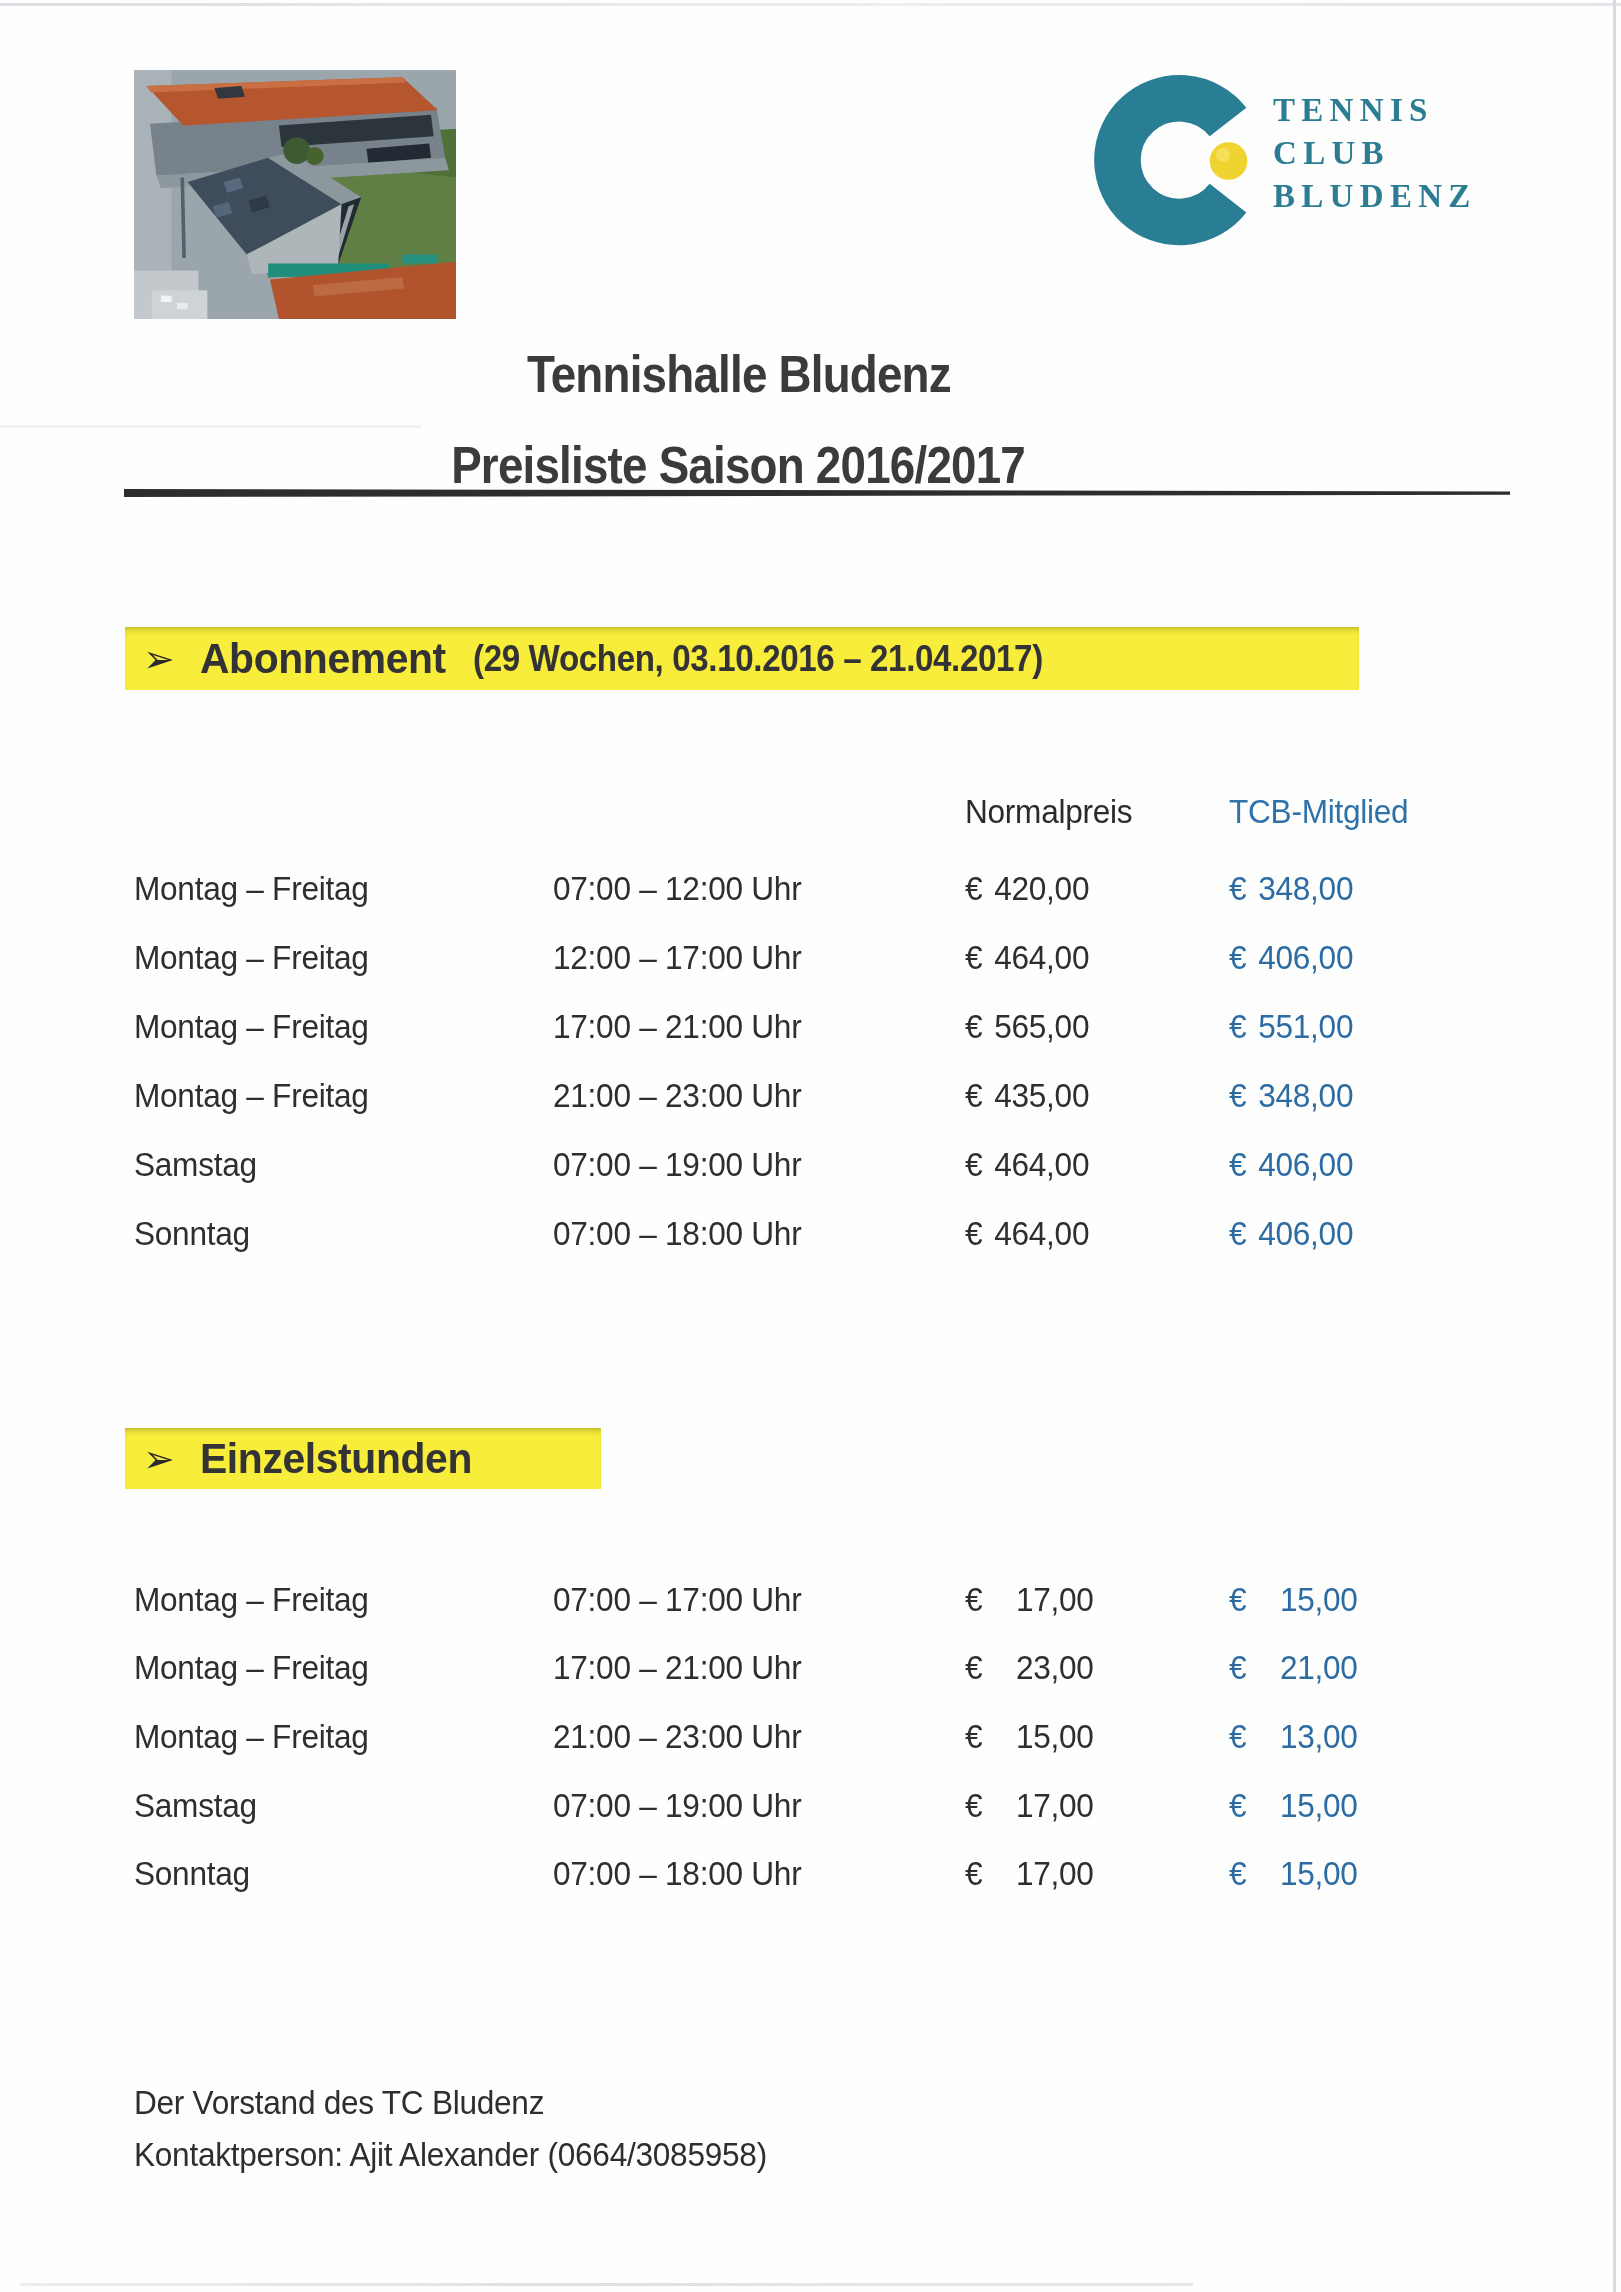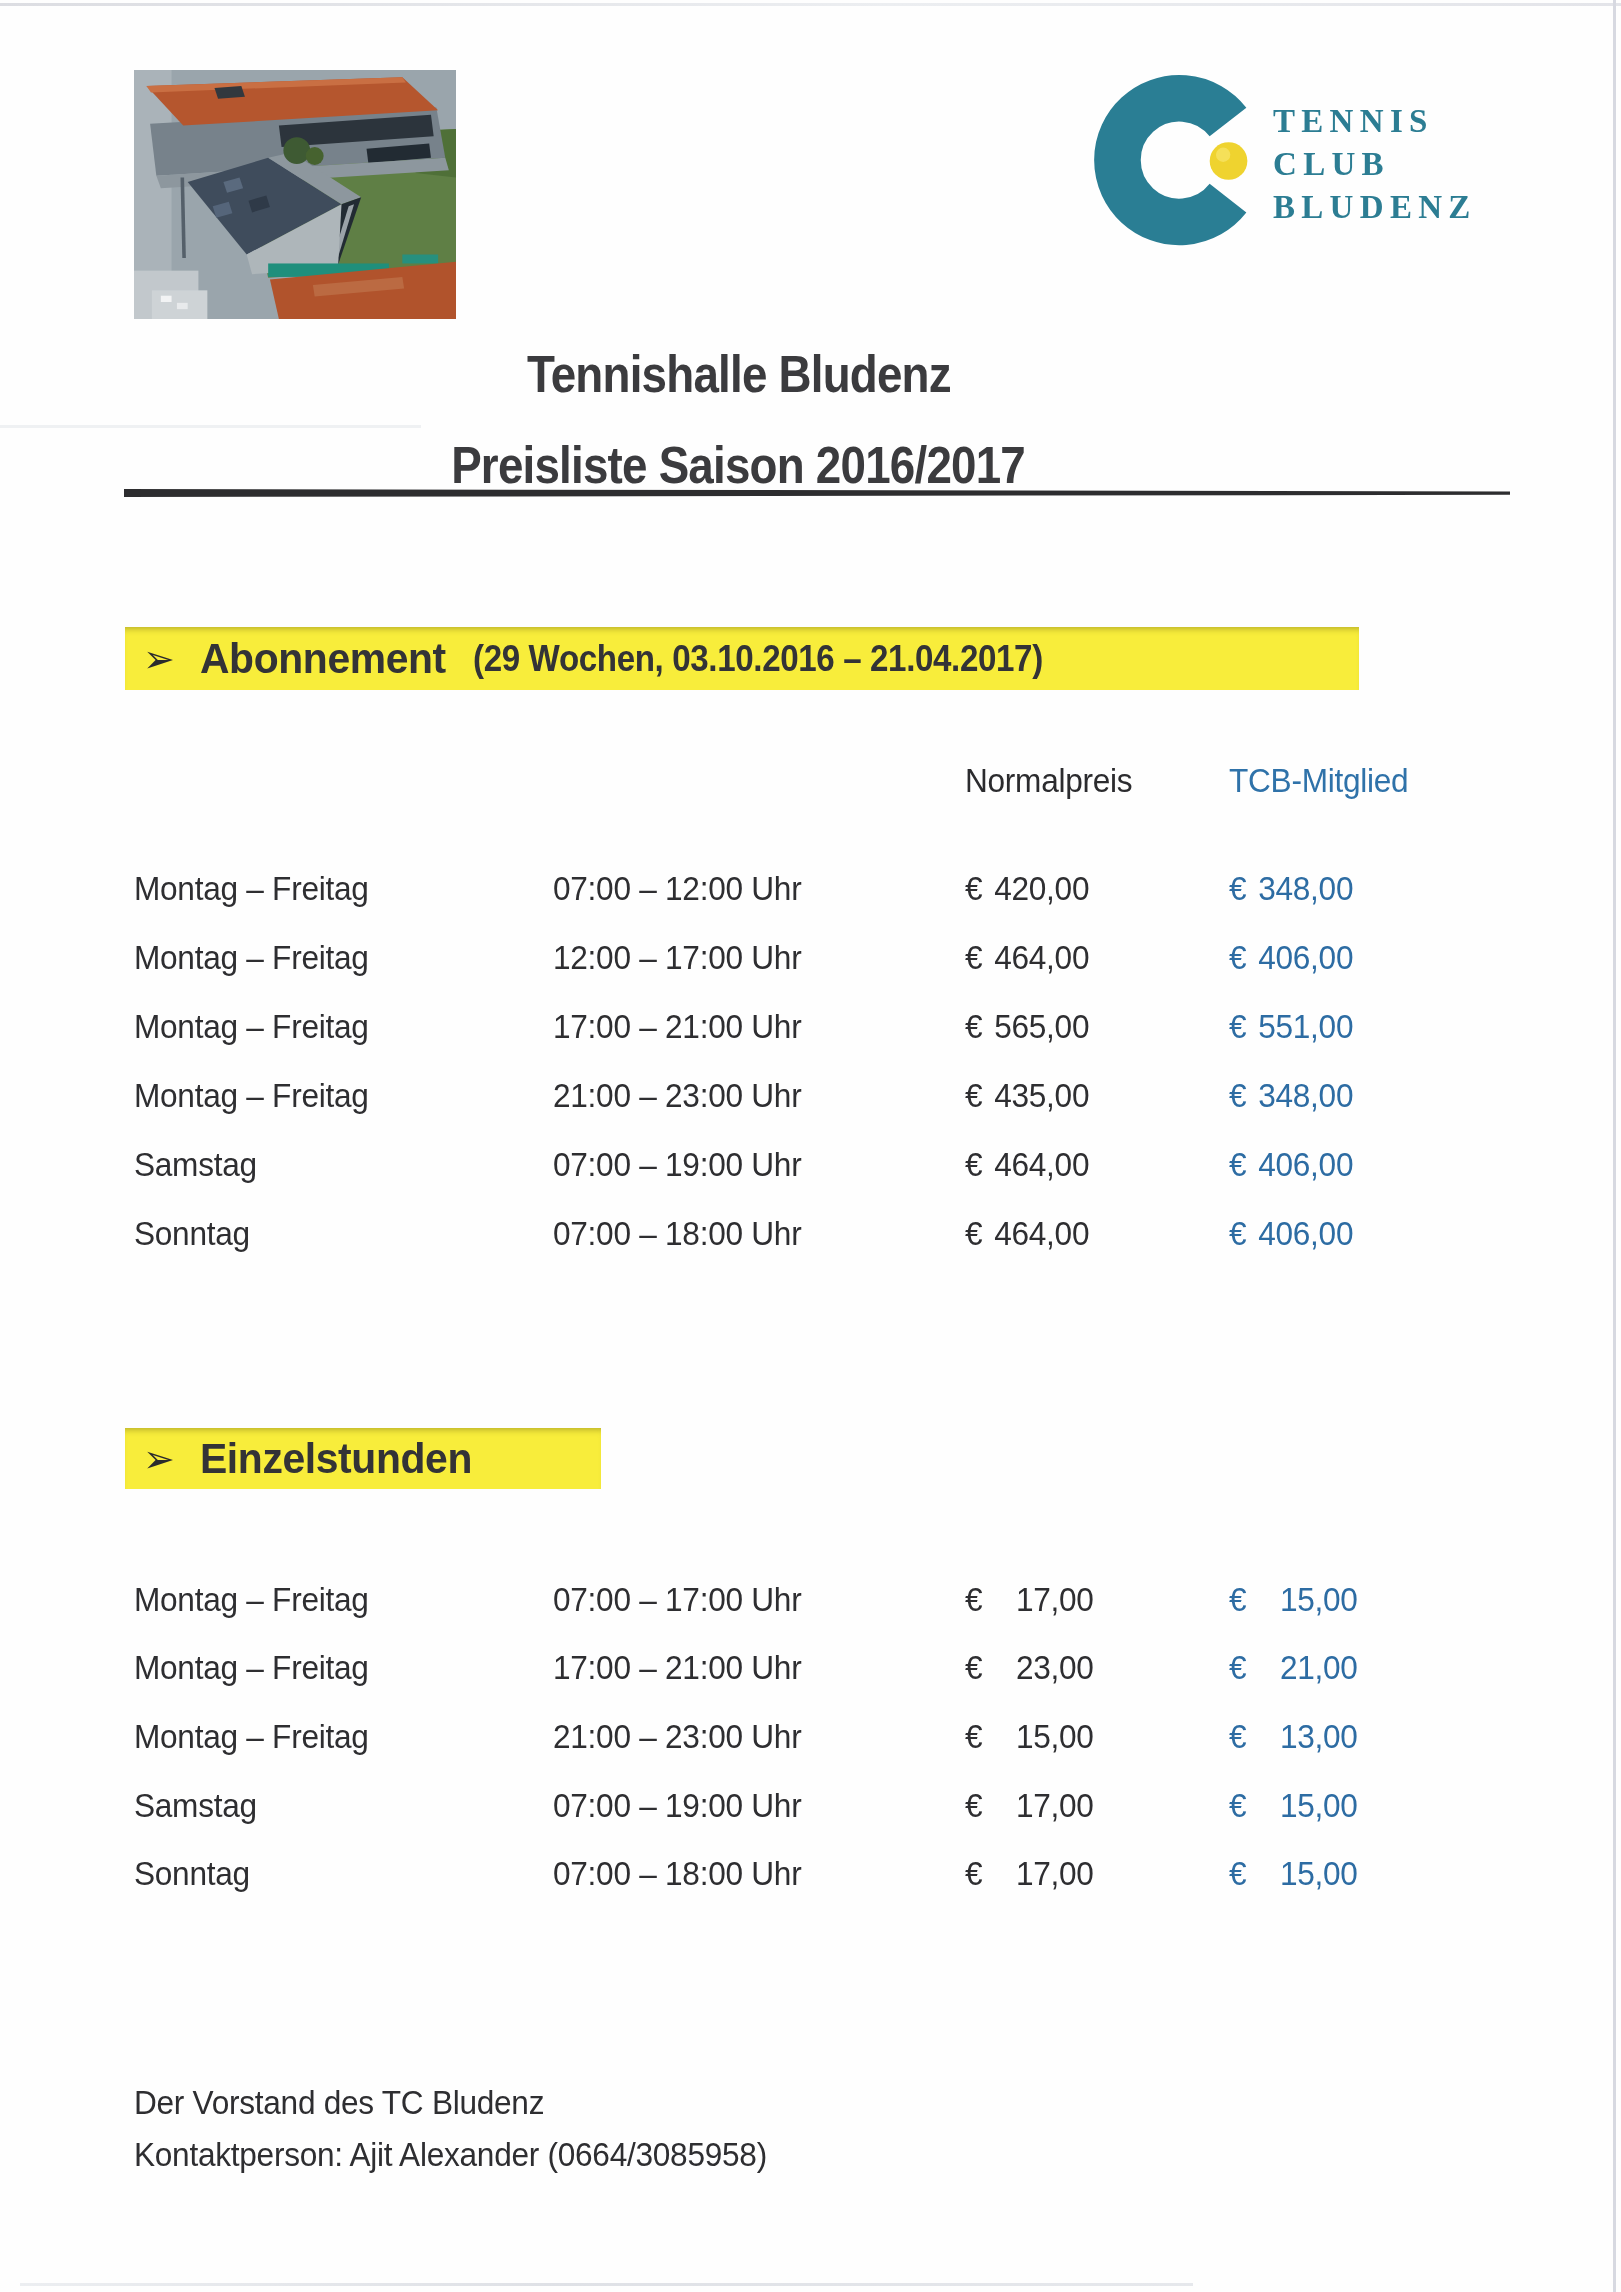--- a/index.html
+++ b/index.html
@@ -13,21 +13,21 @@
   .scan-bottom{position:absolute;left:19.7px;top:2283px;width:1173px;height:2.7px;background:linear-gradient(90deg,#eceef1,#dfe1e6 45%,#e6e8ec);}
   .scan-streak{position:absolute;left:0;top:425px;width:421px;height:2.7px;background:#eff1f3;}
 
   
   .photo{position:absolute;left:134px;top:70px;width:322px;height:249px;}
   .photo svg{display:block;width:100%;height:100%;}
 
   
   .logo{position:absolute;left:1094px;top:66px;width:430px;height:193px;}
   .logo-mark{position:absolute;left:0;top:0;width:166px;height:190px;}
-  .logo-text{position:absolute;left:179px;top:34px;font-family:"Liberation Serif", serif;font-weight:bold;
+  .logo-text{position:absolute;left:179px;top:23px;font-family:"Liberation Serif", serif;font-weight:bold;
     font-size:33px;letter-spacing:6.3px;color:#2c7d93;line-height:43px;}
 
   
   .title-wrap{position:absolute;left:125px;top:346px;width:1227px;text-align:center;
     font-weight:bold;font-size:52px;color:#3b3b3e;line-height:56px;text-decoration:underline;}
   .title-wrap .t2{margin-top:35px;}
   .cond-c{display:inline-block;transform:scaleX(0.88);transform-origin:center;letter-spacing:-0.9px;}
   .title-rule{position:absolute;left:124px;top:489px;width:1386px;height:8px;background:#2d2d2f;
     clip-path:polygon(0 0,100% 30%,100% 72%,0 100%);}
 
@@ -37,21 +37,21 @@
     box-shadow:inset 0 6.3px 6.3px -4.5px rgba(100,95,20,0.45);}
   .sec1-head{top:627px;height:63px;width:1234px;}
   .sec2-head{top:1428px;height:61px;width:476px;}
   .bullet{font-family:"DejaVu Sans", sans-serif;font-size:38px;color:#2b2b2d;margin-right:25px;line-height:1;}
   .head-title{font-size:43px;font-weight:bold;color:#333336;display:inline-block;
     transform:scaleX(0.95);transform-origin:left;letter-spacing:-0.4px;white-space:pre;}
   .head-detail{font-size:36px;font-weight:bold;color:#333336;margin-left:14.3px;display:inline-block;
     transform:scaleX(0.92);transform-origin:left;letter-spacing:-0.4px;white-space:pre;}
 
   
-  .tbl-head{position:absolute;left:0;top:761px;width:100%;height:39px;}
+  .tbl-head{position:absolute;left:0;top:792px;width:100%;height:39px;}
   .col-h{position:absolute;font-size:34px;white-space:pre;display:inline-block;
     transform:scaleX(0.93);transform-origin:left;letter-spacing:-0.3px;}
   .col-h.normal{left:965px;color:#2b2b2e;}
   .col-h.member{left:1229px;color:#2f72a9;}
 
   .row{position:absolute;left:0;width:100%;height:39px;}
   .cell{position:absolute;font-size:34px;white-space:pre;transform:scaleX(0.93);
     transform-origin:left;letter-spacing:-0.3px;color:#2e2e31;}
   .col-day{left:134px;}
   .col-time{left:553px;}

